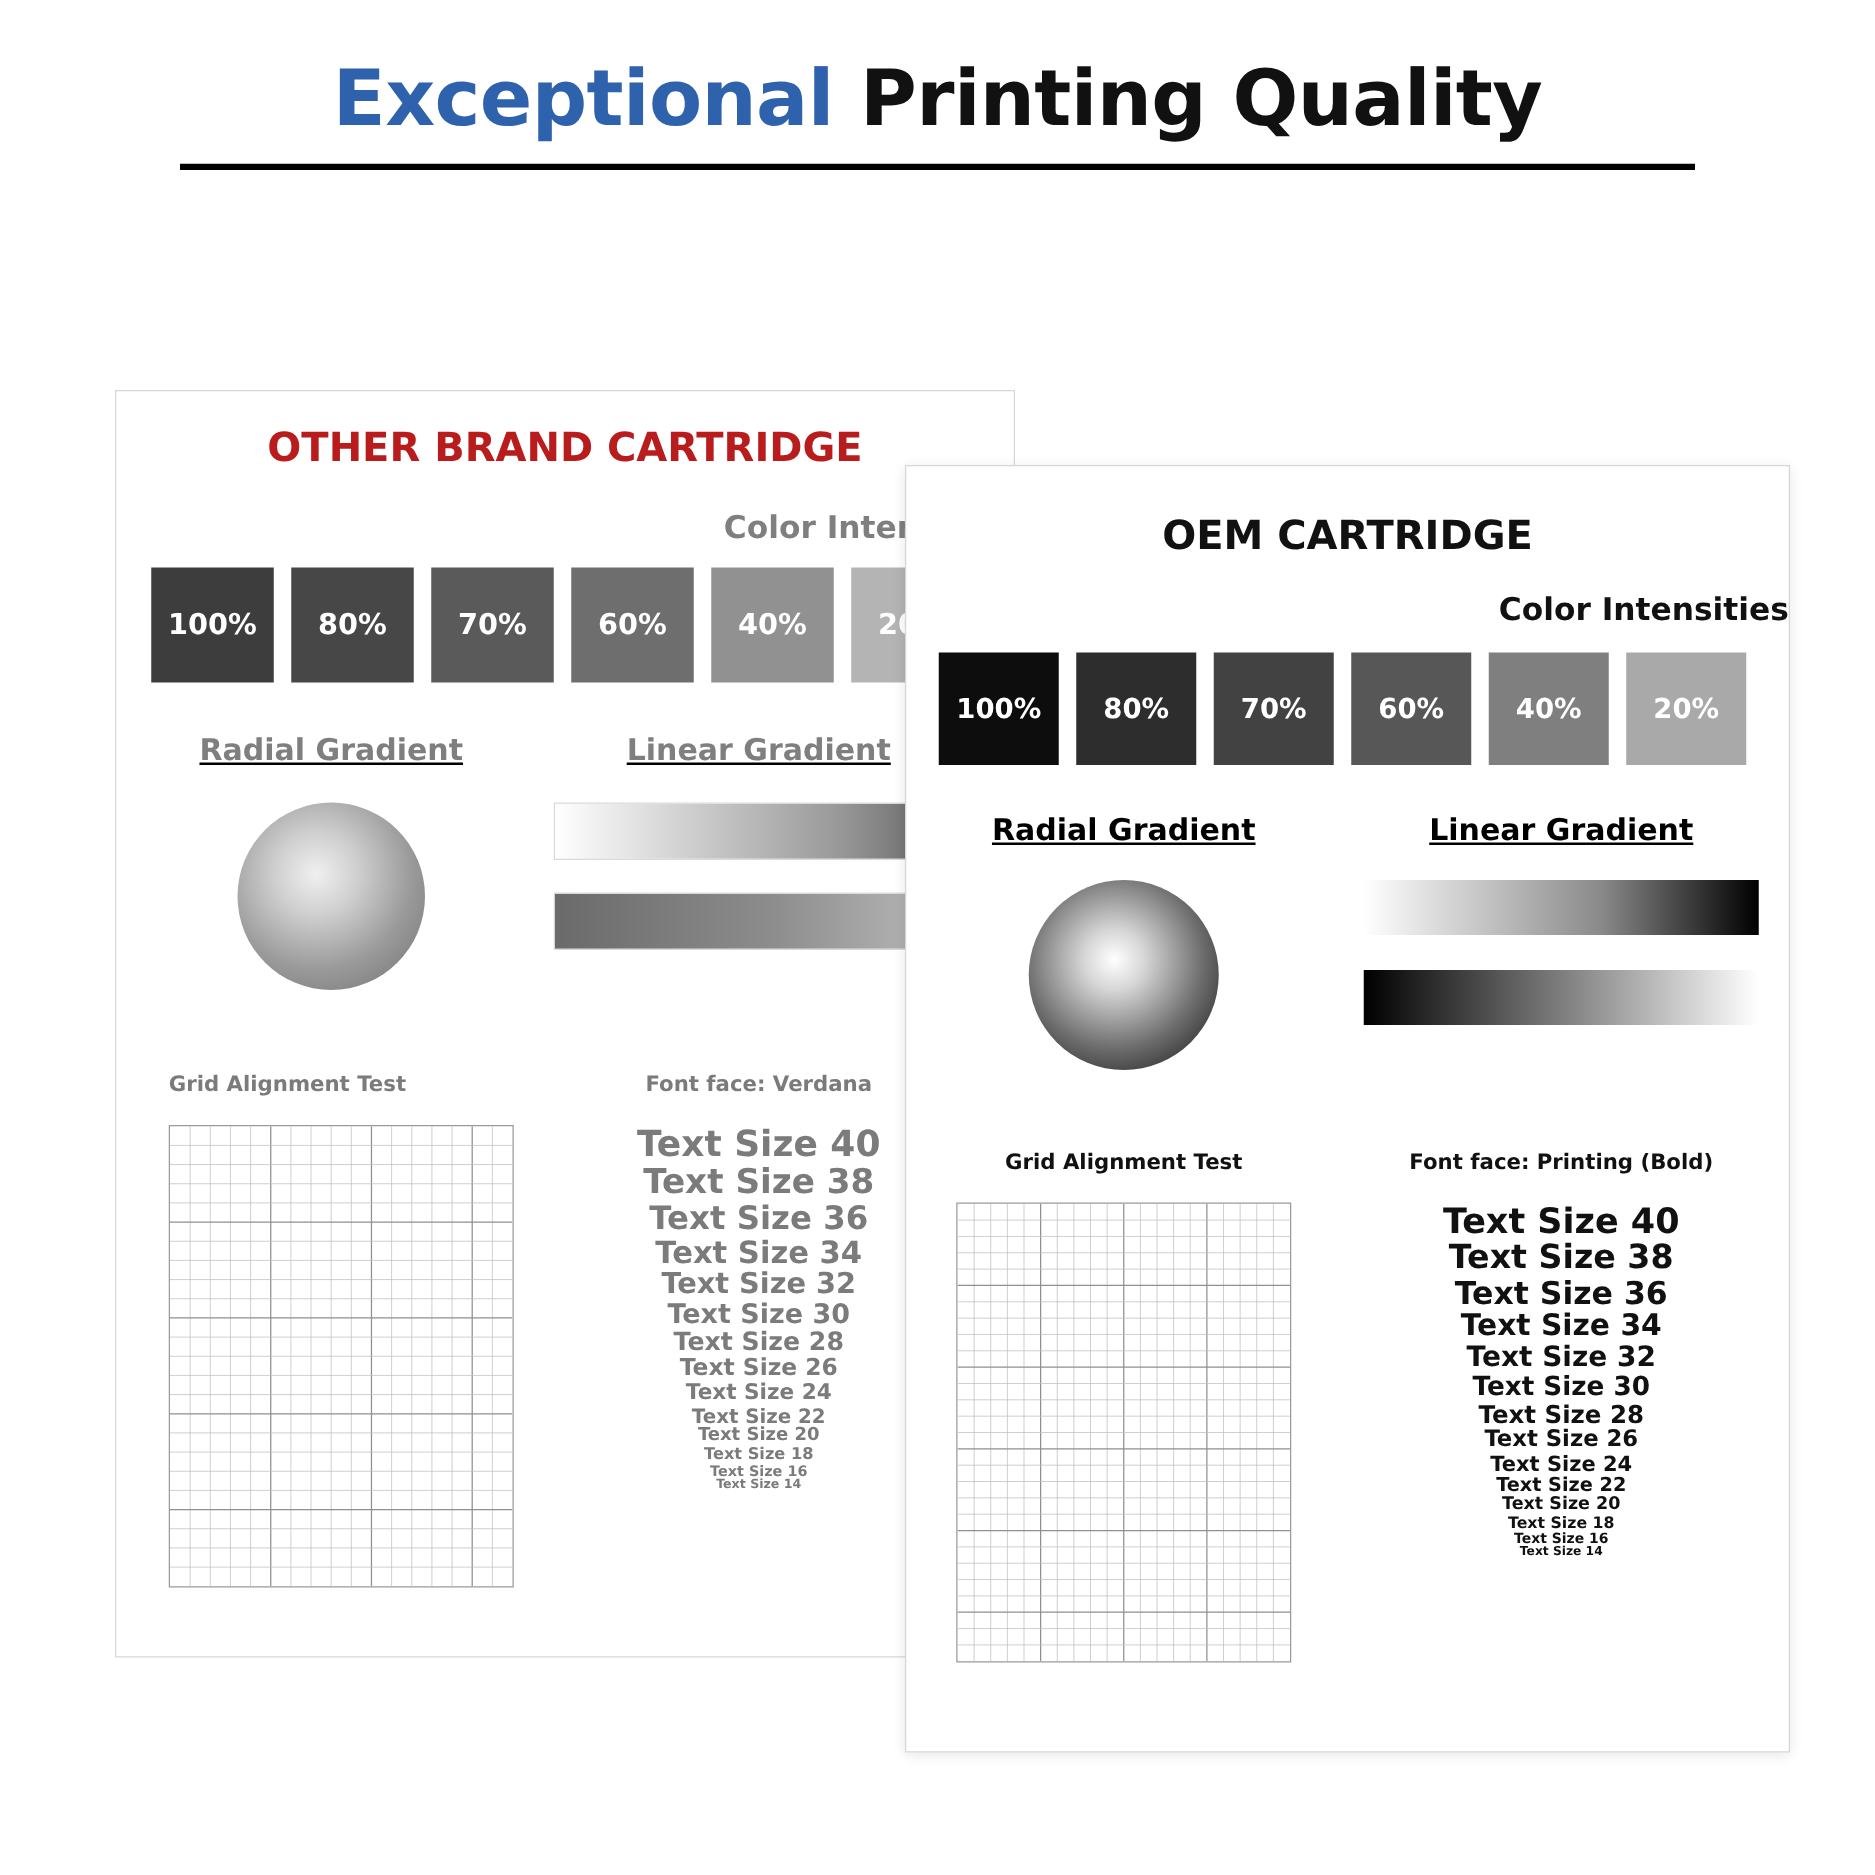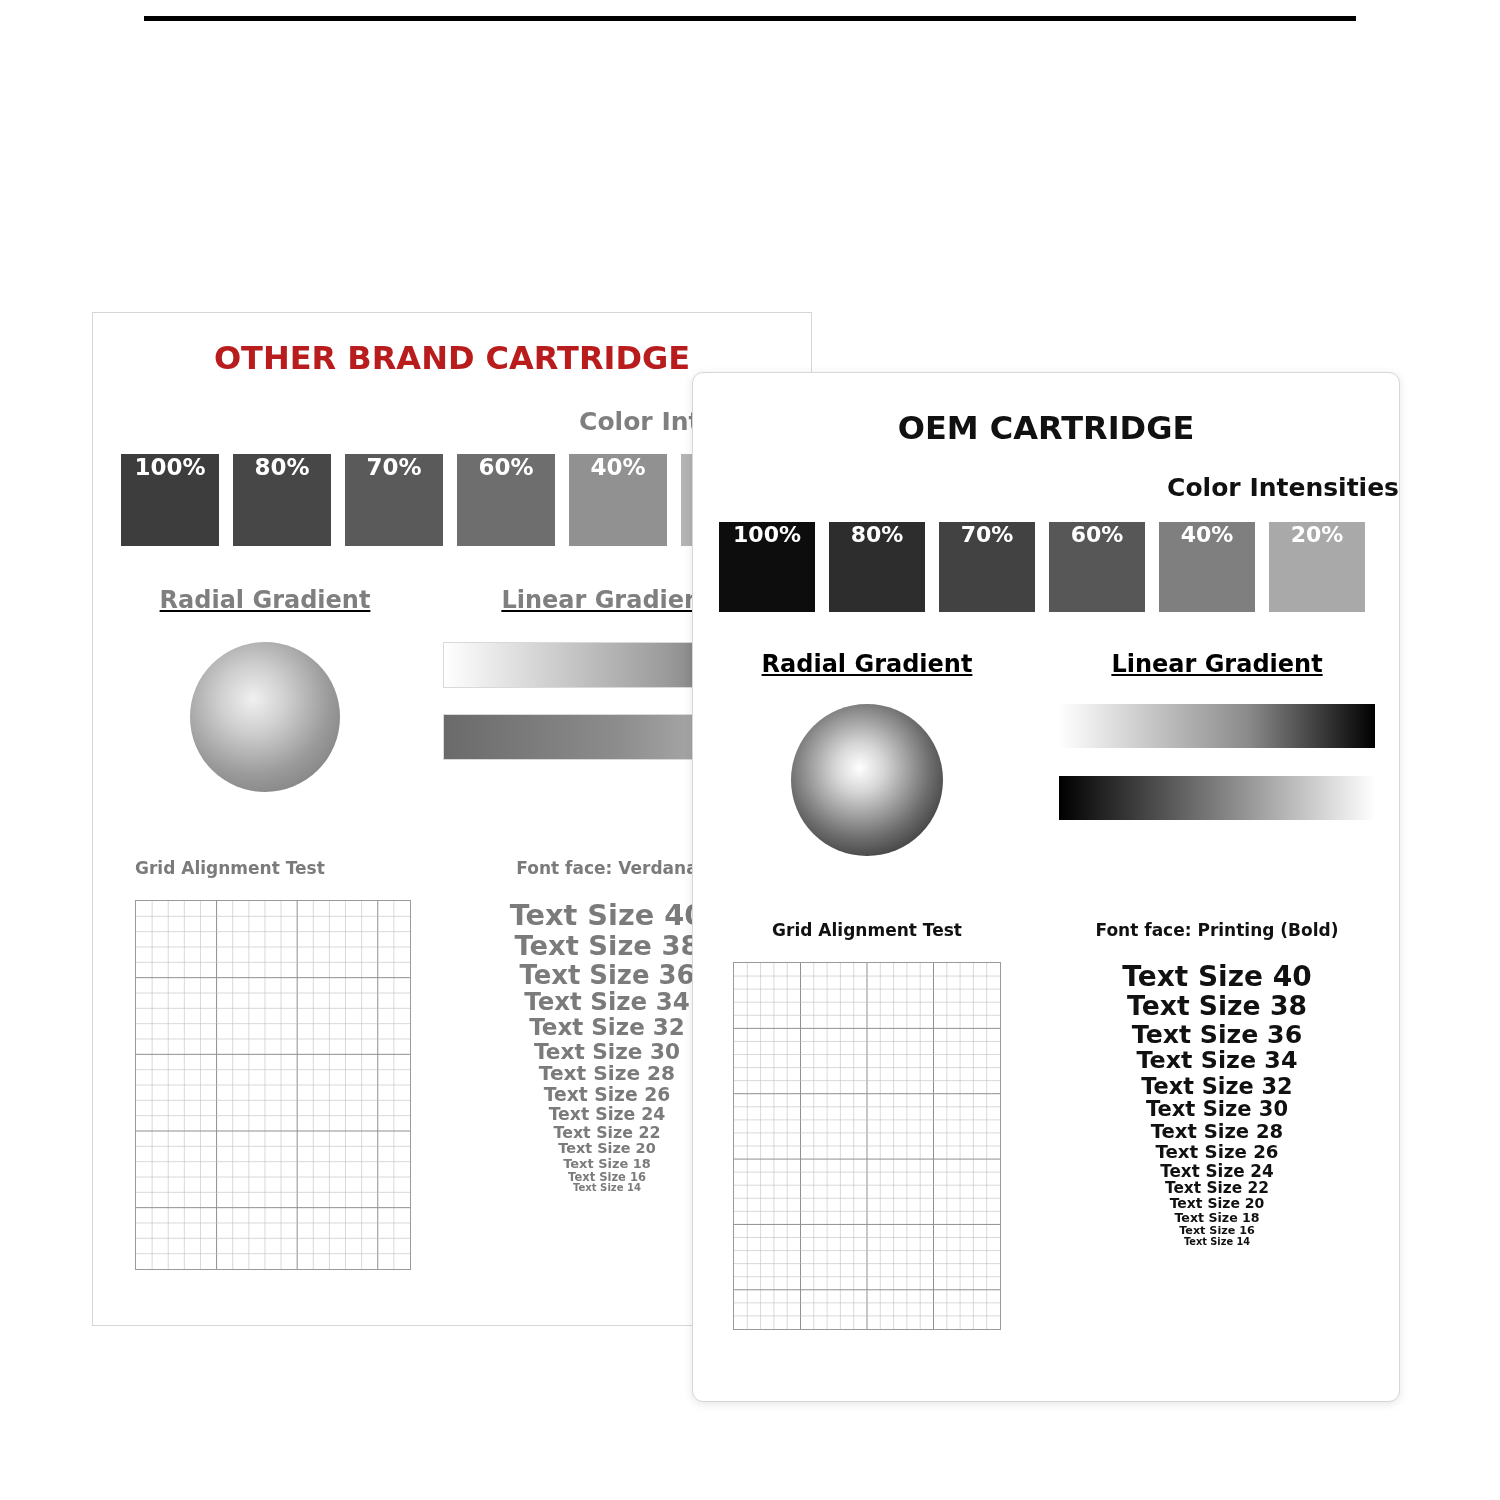--- a/index.html
+++ b/index.html
@@ -57,27 +57,26 @@
     box-sizing: border-box;
   }
   #page-other {
     left: 92px;
     top: 312px;
     width: 720px;
     height: 1014px;
     z-index: 1;
   }
   #page-oem {
-    left: 692px;
+    left: 724px;
     top: 372px;
     width: 708px;
     height: 1030px;
     z-index: 2;
     box-shadow: 0 2px 10px rgba(0,0,0,0.10);
-    border-radius: 11px;
   }
 
   .page-title {
     text-align: center;
     font-weight: bold;
     font-size: 32px;
     white-space: nowrap;
   }
   #page-other .page-title {
     color: #b91c1c;
@@ -99,21 +98,21 @@
   
   .swatches {
     display: flex;
     justify-content: flex-start;
     gap: 14px;
   }
   .swatch {
     width: 98px;
     height: 92px;
     display: flex;
-    align-items: flex-start;
+    align-items: center;
     justify-content: center;
     font-weight: bold;
     font-size: 23px;
     color: #ffffff;
     box-sizing: border-box;
   }
 
   
   .grad-row {
     display: flex;
@@ -154,20 +153,23 @@
     white-space: nowrap;
     line-height: 1.08;
   }
   #page-other .ladder div { color: #7b7b7b; }
   #page-oem .ladder div { color: #111111; }
 </style>
 </head>
 <body>
 
 <div id="header">
+  <div id="title-line">
+    <span class="accent">Exceptional</span><span> Printing Quality</span>
+  </div>
   <div id="title-rule"></div>
 </div>
 
 <div class="page" id="page-other">
   <div class="page-title">OTHER BRAND CARTRIDGE</div>
 
   <div class="sec-heading" style="margin-top:30px;">Color Intensities</div>
 
   <div class="swatches" id="other-swatches" style="margin-top:18px; padding-left:28px;">
       <div class="swatch" style="background: rgb(61, 61, 61); width: 98px; height: 92px; font-size: 23px;">

